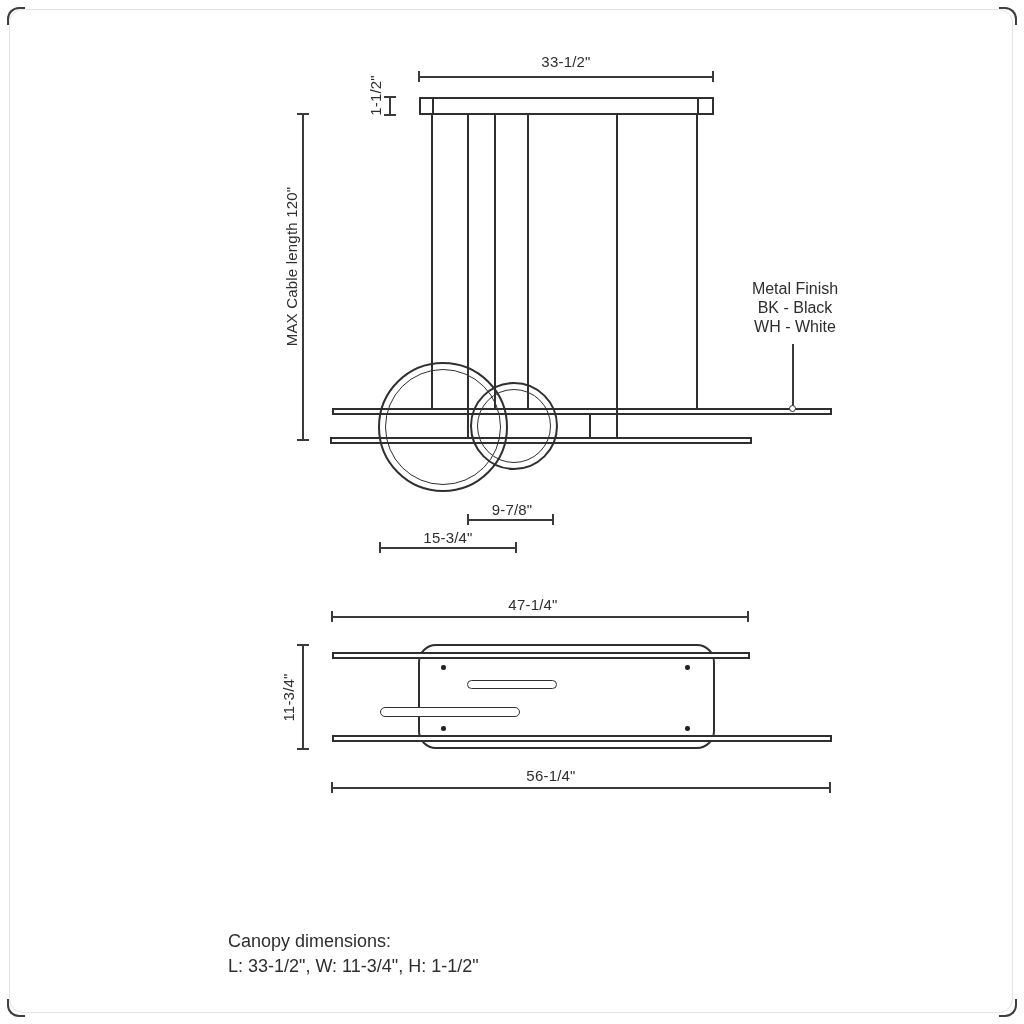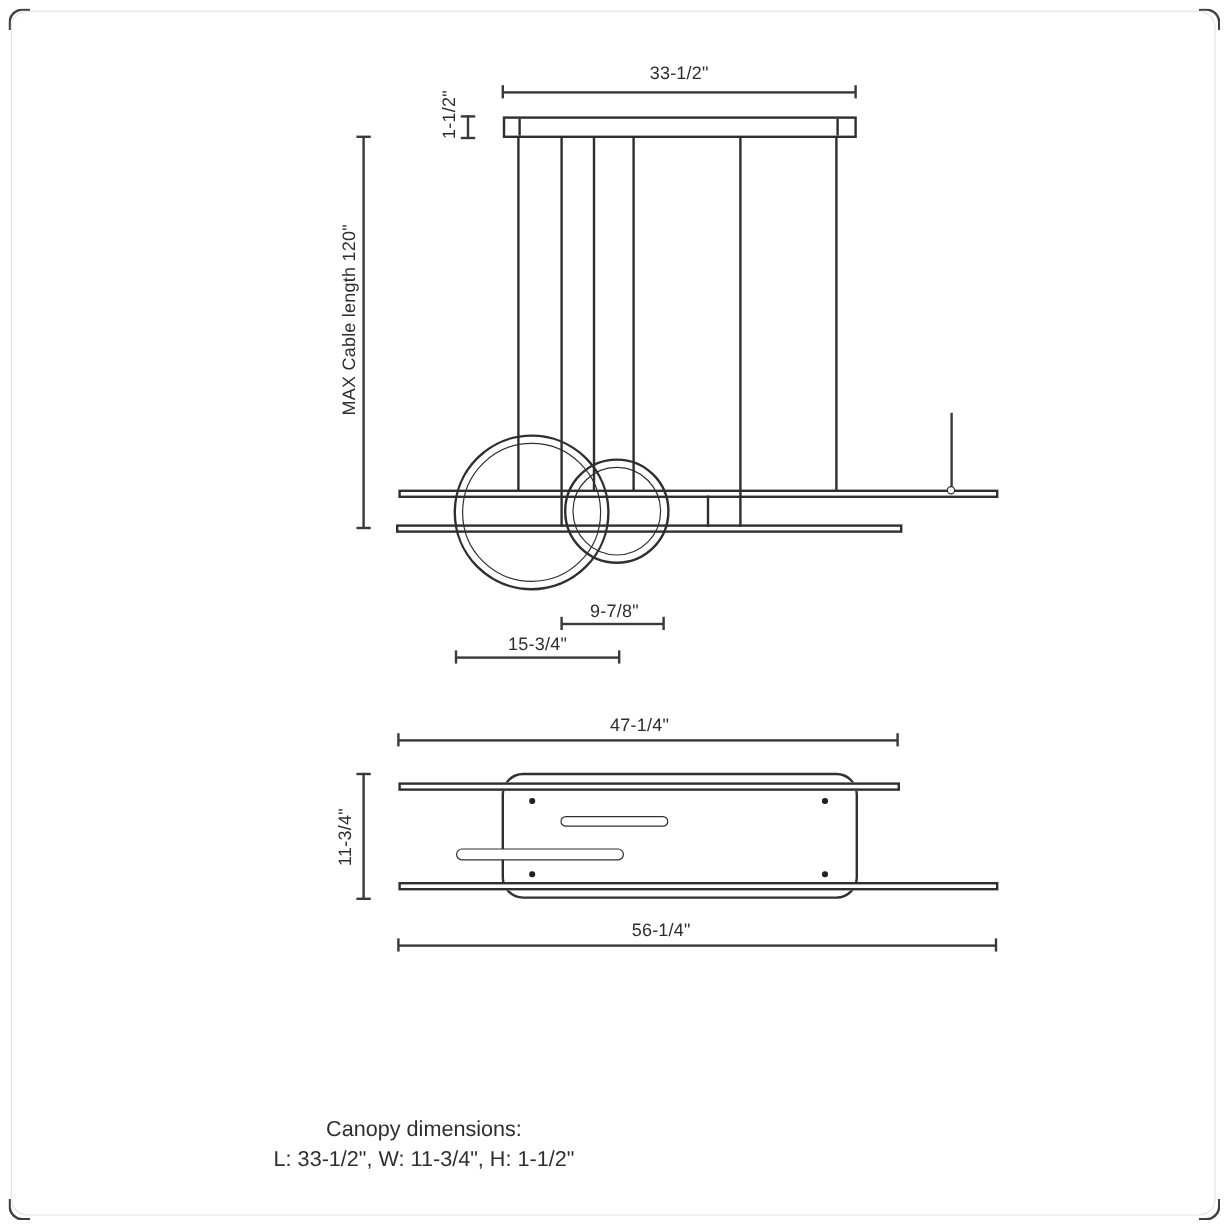--- a/index.html
+++ b/index.html
@@ -74,20 +74,25 @@
     <div class="objv" style="left:589px;top:413px;height:26px;"></div>
 
     <div class="ring" style="left:378px;top:362px;width:130px;height:130px;"></div>
     <div class="ring inner" style="left:385px;top:369px;width:116px;height:116px;"></div>
     <div class="ring" style="left:470px;top:382px;width:88px;height:88px;"></div>
     <div class="ring inner" style="left:477px;top:389px;width:74px;height:74px;"></div>
 
     <div class="bar" style="left:332px;top:408px;width:500px;height:7px;"></div>
     <div class="bar" style="left:330px;top:437px;width:422px;height:7px;"></div>
 
+    <div class="note" style="left:715px;top:279px;width:160px;">
+      <div>Metal Finish</div>
+      <div>BK - Black</div>
+      <div>WH - White</div>
+    </div>
     <div class="vline" style="left:792px;top:344px;height:62px;"></div>
     <div class="leader-circle" style="left:789px;top:405px;"></div>
 
     <div class="dimlabel" style="left:432px;top:501px;width:160px;">9-7/8"</div>
     <div class="hline" style="left:468px;top:519px;width:85px;"></div>
     <div class="vline" style="left:467px;top:514px;height:11px;"></div>
     <div class="vline" style="left:552px;top:514px;height:11px;"></div>
 
     <div class="dimlabel" style="left:368px;top:529px;width:160px;">15-3/4"</div>
     <div class="hline" style="left:380px;top:547px;width:136px;"></div>
@@ -119,18 +124,18 @@
     <div class="dot" style="left:685px;top:665px;"></div>
     <div class="dot" style="left:441px;top:726px;"></div>
     <div class="dot" style="left:685px;top:726px;"></div>
 
     <div class="dimlabel" style="left:471px;top:767px;width:160px;">56-1/4"</div>
     <div class="hline" style="left:332px;top:787px;width:498px;"></div>
     <div class="vline" style="left:331px;top:782px;height:11px;"></div>
     <div class="vline" style="left:829px;top:782px;height:11px;"></div>
   </div>
 
-  <div class="footer" style="left:228px;top:929px;text-align:center;">
+  <div class="footer" style="left:228px;top:929px;">
     <div>Canopy dimensions:</div>
     <div>L: 33-1/2", W: 11-3/4", H: 1-1/2"</div>
   </div>
 
 </div>
 
 </body></html>

